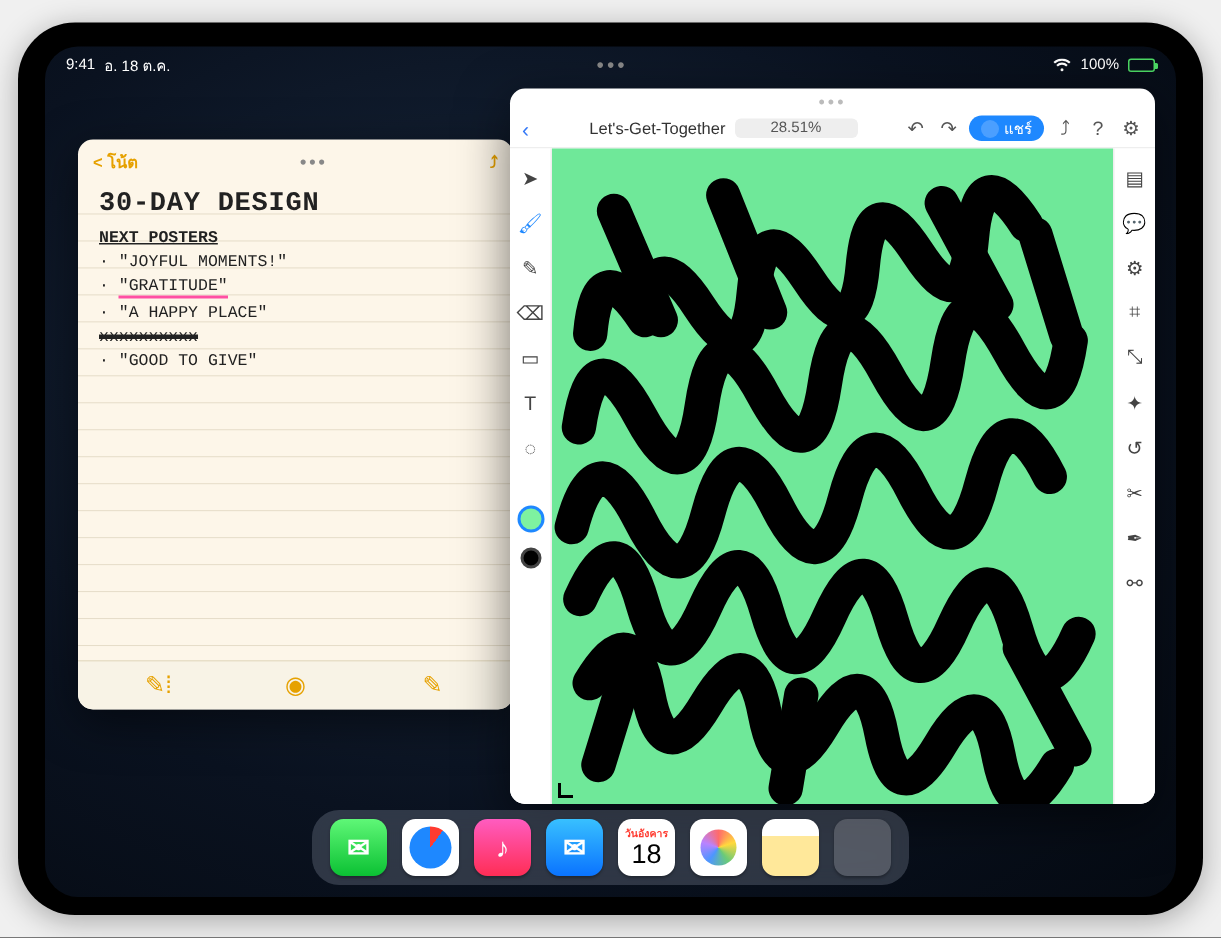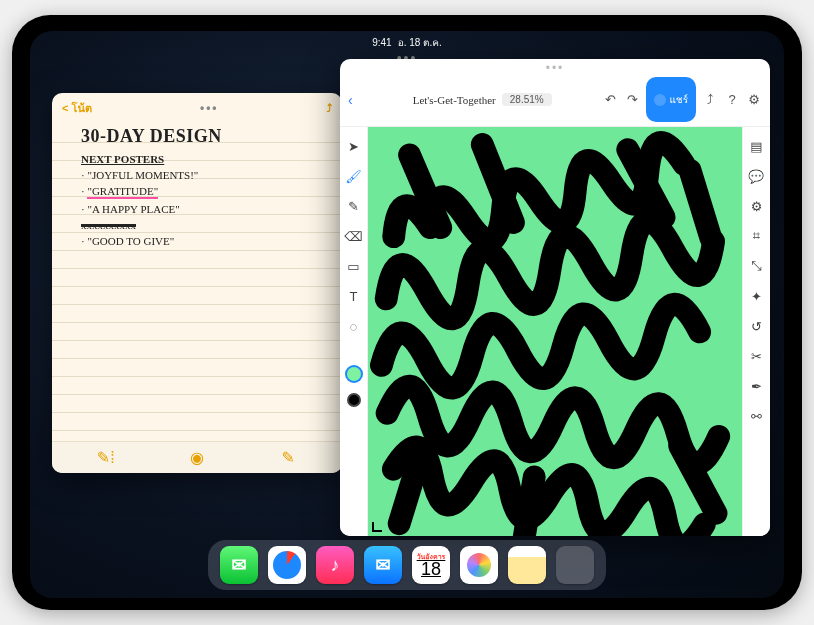--- a/index.html
+++ b/index.html
@@ -17,21 +17,21 @@
     box-shadow: 0 4px 20px rgba(0,0,0,.3);
   }
   .screen {
     width: 100%; height: 100%;
     border-radius: 22px;
     background: radial-gradient(ellipse at 40% 40%, #1a2a40 0%, #0a1220 60%, #050a12 100%);
     position: relative; overflow: hidden;
   }
   .status-bar {
     display:flex; justify-content:space-between; align-items:center;
-    padding: 4px 14px 2px 14px; color:#fff; font-size:10px; font-weight:500;flex-direction:column;
+    padding: 4px 14px 2px 14px; color:#fff; font-size:10px; font-weight:500;
   }
   .status-left, .status-right { display:flex; gap:6px; align-items:center; }
   .status-center { font-size:14px; letter-spacing:2px; color:#888; }
   .battery-icon { width:18px; height:9px; border:1px solid #4cd964; border-radius:2px; position:relative; }
   .battery-icon::after { content:""; position:absolute; right:-3px; top:2px; width:2px; height:4px; background:#4cd964; border-radius:0 1px 1px 0; }
   .battery-fill { background:#4cd964; height:100%; border-radius:1px; }
   .wifi-icon { width:12px; height:9px; }
 
   
   .stage { position:absolute; top:24px; left:0; right:0; bottom:58px; }
@@ -39,24 +39,24 @@
   
   .notes-win {
     position:absolute; left:22px; top:38px; width:290px; height:380px;
     background: linear-gradient(#fdf6e9,#fdf6e9);
     border-radius:10px; box-shadow:0 8px 30px rgba(0,0,0,.5);
     display:flex; flex-direction:column; overflow:hidden;
     font-size:11px;
   }
   .notes-top { display:flex; align-items:center; justify-content:space-between; padding:6px 10px 2px; color:#e6a100; font-weight:600; }
   .notes-top .multitask { color:#888; letter-spacing:2px; font-size:12px; }
-  .notes-body { flex:1; padding:6px 29px; position:relative;
+  .notes-body { flex:1; padding:6px 14px; position:relative;
     background-image: repeating-linear-gradient(#fdf6e9, #fdf6e9 17px, #e5dcc8 17px, #e5dcc8 18px);
     background-position: 0 6px;
-    font-family: Liberation Serif, serif; color:#222;
+    font-family: Liberation Mono, monospace; color:#222;
   }
   .note-title { font-size:18px; font-weight:800; letter-spacing:0.5px; line-height:18px; margin-top:2px; text-transform:uppercase; }
   .underline-oct { display:inline-block; border-bottom:2px solid #20a050; padding:0 2px; margin-right:4px; }
   .hr-green { display:inline-block; width:66px; height:0; border-bottom:2px solid #20a050; vertical-align:middle; }
   .note-row { display:flex; align-items:flex-start; gap:8px; margin-top:6px; }
   .sketch-box { width:58px; height:72px; border:2px solid #222; background:#fdfdfa; flex-shrink:0; }
   .bullet { margin:4px 0; font-size:11px; }
   .hl-yellow { background:#fff34d; }
   .heading2 { font-weight:800; text-decoration:underline; margin-top:8px; text-transform:uppercase; }
   .two-col { display:flex; gap:6px; }
@@ -74,25 +74,25 @@
     position:absolute; left:310px; top:4px; right:14px; bottom:4px;
     background:#fff; border-radius:10px; box-shadow:0 10px 34px rgba(0,0,0,.55);
     display:flex; flex-direction:column; overflow:hidden;
   }
   .design-multitask { text-align:center; color:#bbb; letter-spacing:2px; font-size:12px; padding-top:2px; }
   .design-top {
     display:flex; align-items:center; gap:6px; padding:2px 8px 4px 8px;
     font-size:11px; border-bottom:1px solid #eee;
   }
   .dt-back { color:#3478f6; font-size:14px; width:14px; }
-  .dt-title { font-weight:500; color:#333;font-family:Liberation Serif, serif; }
-  .dt-zoom { background:#eee; border-radius:4px; padding:1px 8px; color:#555; font-size:10px; }
+  .dt-title { font-weight:500; color:#333; }
+  .dt-zoom { background:#eee; border-radius:4px; padding:1px 24px; color:#555; font-size:10px; }
   .spacer { flex:1; }
   .dt-icon { color:#555; width:16px; text-align:center; font-size:13px; }
-  .dt-share { background:#1e88ff; color:#fff; border-radius:10px; padding:15px 8px; display:flex; align-items:center; gap:3px; font-size:10px; }
+  .dt-share { background:#1e88ff; color:#fff; border-radius:10px; padding:1px 8px; display:flex; align-items:center; gap:3px; font-size:10px; }
   .dt-share .avatar { width:12px; height:12px; background:#fff3; border-radius:50%; display:inline-block; }
   .design-main { flex:1; display:flex; min-height:0; }
   .tool-col { width:28px; display:flex; flex-direction:column; align-items:center; gap:12px; padding:10px 0; background:#fff; }
   .tool-col.right { border-left:1px solid #eee; }
   .tool-col.left { border-right:1px solid #eee; }
   .tool { width:18px; height:18px; display:flex; align-items:center; justify-content:center; color:#444; font-size:13px; }
   .tool.active { color:#1e88ff; }
   .swatch { width:14px; height:14px; border-radius:50%; border:2px solid #444; }
   .swatch.green { background:#7ef2a0; border-color:#7ef2a0; box-shadow:0 0 0 2px #1e88ff; }
   .swatch.black { background:#000; }
@@ -109,21 +109,21 @@
     display:flex; gap:10px; padding:6px 12px;
     background:rgba(120,130,145,.35); backdrop-filter:blur(8px);
     border-radius:18px;
   }
   .dock .app { width:38px; height:38px; border-radius:9px; display:flex; align-items:center; justify-content:center; font-size:18px; color:#fff; font-weight:600; box-shadow:0 1px 2px rgba(0,0,0,.3); }
   .app.messages{background:linear-gradient(#5ff777,#0bc133);} 
   .app.safari{background:#fff;}
   .app.safari .compass{width:28px;height:28px;border-radius:50%;background:conic-gradient(#ff3b30 0 10%,#1e88ff 10% 100%);position:relative;}
   .app.music{background:linear-gradient(#ff5cc0,#ff2d55);} 
   .app.mail{background:linear-gradient(#38c0ff,#0a73ff);} 
-  .app.calendar{background:#fff;color:#000;flex-direction:column;font-size:8px;line-height:1;text-decoration:underline;}
+  .app.calendar{background:#fff;color:#000;flex-direction:column;font-size:8px;line-height:1;}
   .app.calendar .dow{color:#ff3b30;font-size:7px;}
   .app.calendar .day{font-size:18px;font-weight:400;}
   .app.photos{background:#fff;}
   .app.photos .flower{width:24px;height:24px;border-radius:50%;background:conic-gradient(#ff6b6b,#ffd93d,#6bcB77,#4d96ff,#b983ff,#ff6b6b);}
   .app.notes{background:linear-gradient(#fff 30%,#ffe89a 30%);} 
   .app.folder{background:rgba(255,255,255,.18);display:grid;grid-template-columns:1fr 1fr;grid-template-rows:1fr 1fr;gap:3px;padding:5px;}
   .app.folder div{background:#bcd;border-radius:3px;}
 </style>
 </head>
 <body>

